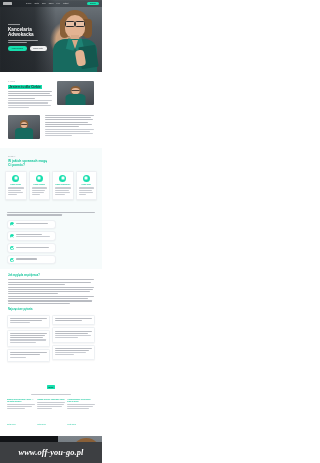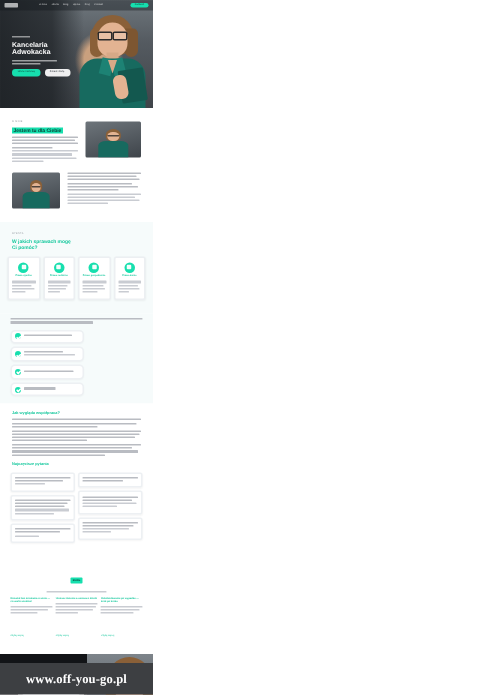--- a/index.html
+++ b/index.html
@@ -126,21 +126,21 @@
   
   .contact{position:relative;height:52px;background:#121417;overflow:hidden;}
   .contact .ph{position:absolute;right:0;top:0;width:44px;height:100%;
     background:linear-gradient(180deg,#7d848a 0%,#4b5157 100%);}
   .form{position:absolute;left:12px;top:6px;width:38px;background:#fff;border-radius:1px;padding:3px 3px;}
   .form .ttl{font-size:1.9px;line-height:2.4px;color:#1d242b;font-weight:700;text-align:center;margin-bottom:2px;}
   .fld{height:3px;border:.4px solid #e3e7ea;border-radius:.6px;margin-bottom:1.4px;background:#fbfcfd;}
 
   .watermark{position:absolute;left:0;bottom:0;width:100%;height:21px;background:#3d3f42;
     display:flex;align-items:center;justify-content:center;}
-  .watermark span{font-family:"Liberation Serif", serif;font-weight:700;
+  .watermark span{font-family:"Liberation Serif", serif;font-style:italic;font-weight:700;
     font-size:8.4px;color:#ffffff;letter-spacing:.1px;text-align:right;}
 </style>
 </head>
 <body>
 
 <div class="page">
 
   <section class="hero">
     <div class="hero-photo"></div>
     <div class="hero-dark"></div>

